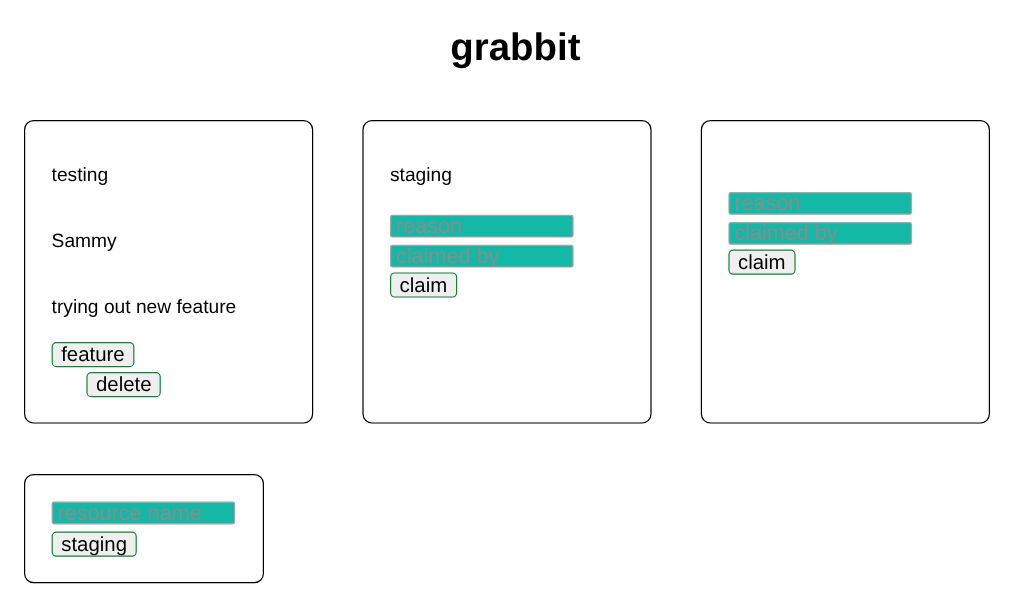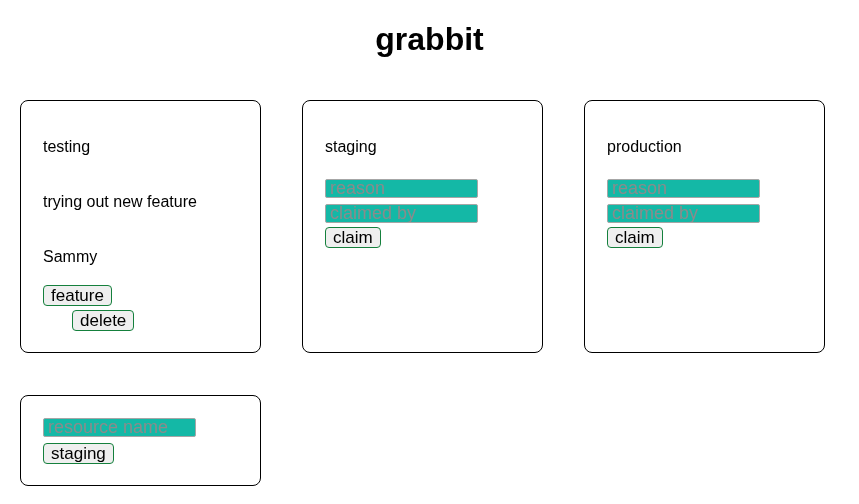--- a/index.html
+++ b/index.html
@@ -68,41 +68,41 @@
     color: #000000;
     background: #efefef;
     border: 1px solid #15803d;
     border-radius: 4px;
     padding: 2px 7px;
     height: 21px;
     line-height: 15px;
     display: inline-block;
   }
   .create-card {
-    width: 241px;
+    width: 200px;
     height: 91px;
     border: 1px solid #000000;
     border-radius: 8px;
     background: #ffffff;
     padding: 22px 22px 20px 22px;
     margin: 42px 0 0 20px;
   }
   .create-card .row-create-btn { margin-top: 6px; }
 </style>
 </head>
 <body>
 
 <h1 class="page-title">grabbit</h1>
 
 <div class="cards-row">
 
   <div class="card">
     <p>testing</p>
+    <p class="field-text">Sammy</p>
     <p class="field-text">trying out new feature</p>
-    <p class="field-text">Sammy</p>
     <div class="row-release-btn">
       <button>feature</button>
     </div>
     <div class="row-delete-btn">
       <button>delete</button>
     </div>
   </div>
 
   <div class="card">
     <p>staging</p>
@@ -111,21 +111,20 @@
     </div>
     <div class="row-input">
       <input type="text" placeholder="claimed by" style="">
     </div>
     <div class="row-claim-btn">
       <button>claim</button>
     </div>
   </div>
 
   <div class="card">
-    <p>production</p>
     <div class="row-input">
       <input type="text" placeholder="reason" style="">
     </div>
     <div class="row-input">
       <input type="text" placeholder="claimed by" style="">
     </div>
     <div class="row-claim-btn">
       <button>claim</button>
     </div>
   </div>

